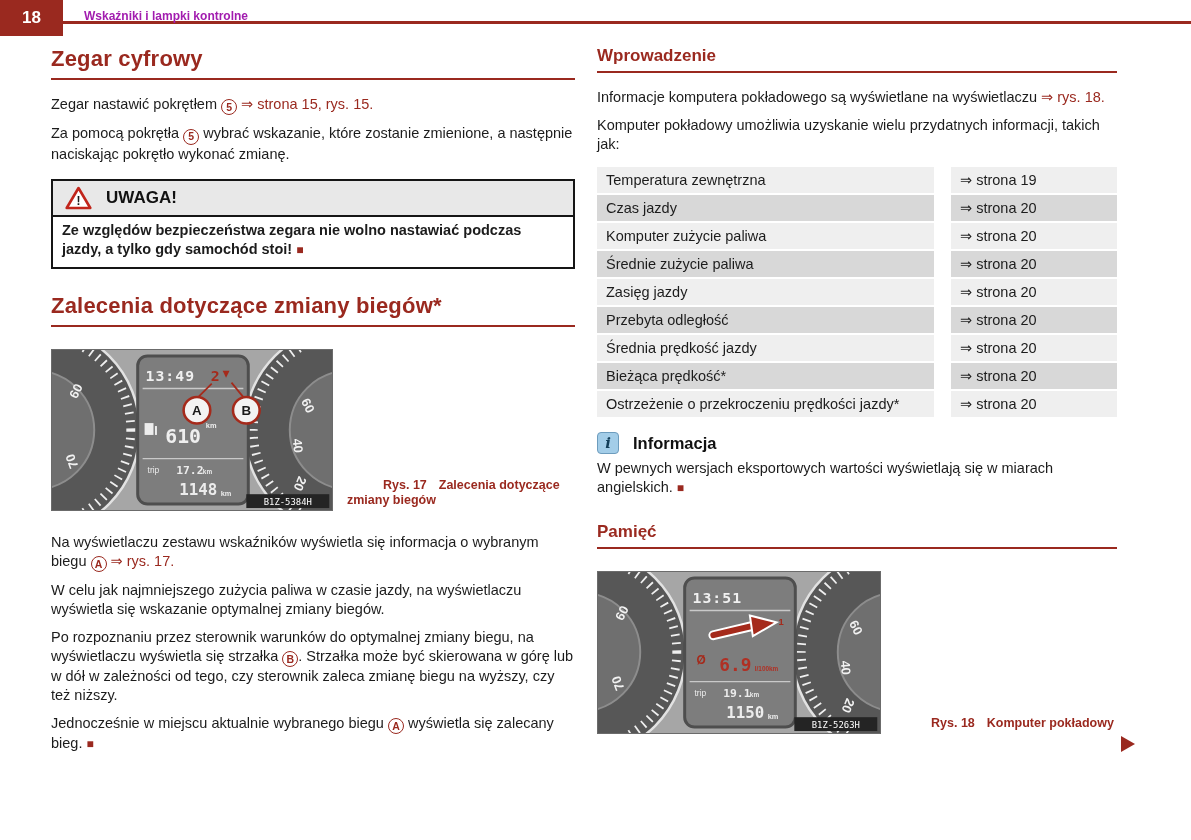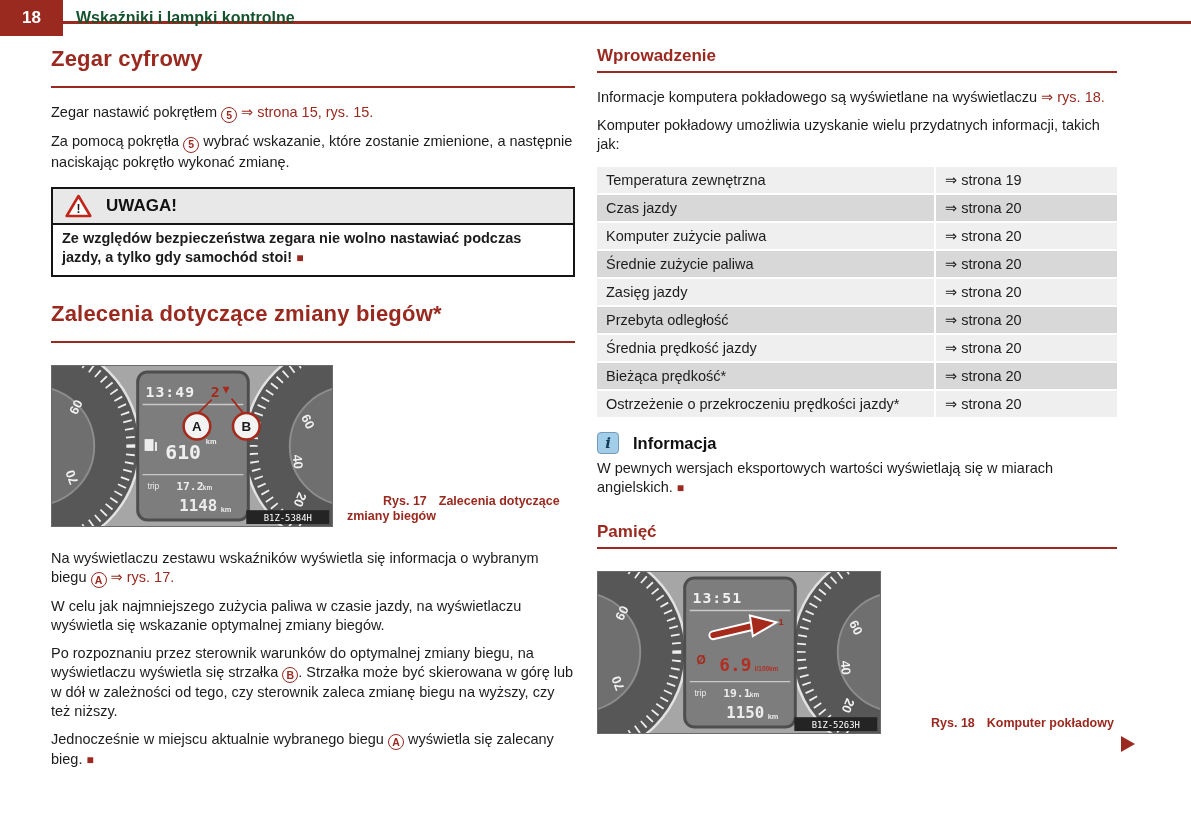--- a/index.html
+++ b/index.html
@@ -10,32 +10,32 @@
     color:#1c1c1c; overflow:hidden;
   }
   
   .page-header { position:relative; height:24px; border-bottom:3px solid #9a291f; }
   .page-num-box {
     position:absolute; left:0; top:0; width:63px; height:36px;
     background:#9a291f; color:#fff; font-size:17px; font-weight:bold;
     display:flex; align-items:center; justify-content:center;
   }
   .page-header-title {
-    position:absolute; left:76px; top:9px;
-    font-size:16px; font-weight:bold; color:#14532d;
+    position:absolute; left:84px; top:9px;
+    font-size:12px; font-weight:bold; color:#a21caf;
   }
   
   .content { display:flex; padding-left:51px; }
   .col-left  { width:524px; }
   .col-right { width:520px; margin-left:22px; }
 
   h1.major {
     color:#9a291f; font-size:22px; font-weight:bold; letter-spacing:0.2px;
   }
-  h1.ruled, h2.ruled { border-bottom:2px solid #9a291f; padding-bottom:14px; }
+  h1.ruled, h2.ruled { border-bottom:2px solid #9a291f; padding-bottom:6px; }
   h2.sub {
     color:#9a291f; font-size:17px; font-weight:bold; padding-bottom:5px;
   }
   p { font-size:14.5px; line-height:19px; }
 
   .mt-sm { margin-top:9px; }
   .mt-md { margin-top:15px; }
   .mt-lg { margin-top:22px; }
   .mt-xl { margin-top:24px; }
 
@@ -66,21 +66,21 @@
   }
   .fig-caption .cap-label { margin-right:12px;padding-left:36px; }
 
   
   .info-table { margin-top:13px;border-radius:12px; }
   .t-row { display:flex; margin-bottom:2px; }
   .t-cell-l {
     width:337px; padding:3.5px 9px; font-size:14.5px; line-height:19px;
   }
   .t-cell-r {
-    flex:1; margin-left:2px; padding:3.5px 9px; font-size:14.5px; line-height:19px;
+    flex:1; margin-left:17px; padding:3.5px 9px; font-size:14.5px; line-height:19px;
   }
   .t-row:nth-child(odd)  .t-cell-l, .t-row:nth-child(odd)  .t-cell-r { background:#efefef; }
   .t-row:nth-child(even) .t-cell-l, .t-row:nth-child(even) .t-cell-r { background:#d8d8d8; }
 
   
   .info-head { display:flex; align-items:center; gap:14px; }
   .info-ico {
     width:22px; height:22px; border-radius:4px;
     background:#a3cde8; border:1px solid #6d9cbd;
     color:#123d58; font-family:"DejaVu Serif", serif; font-style:italic; font-weight:bold;

